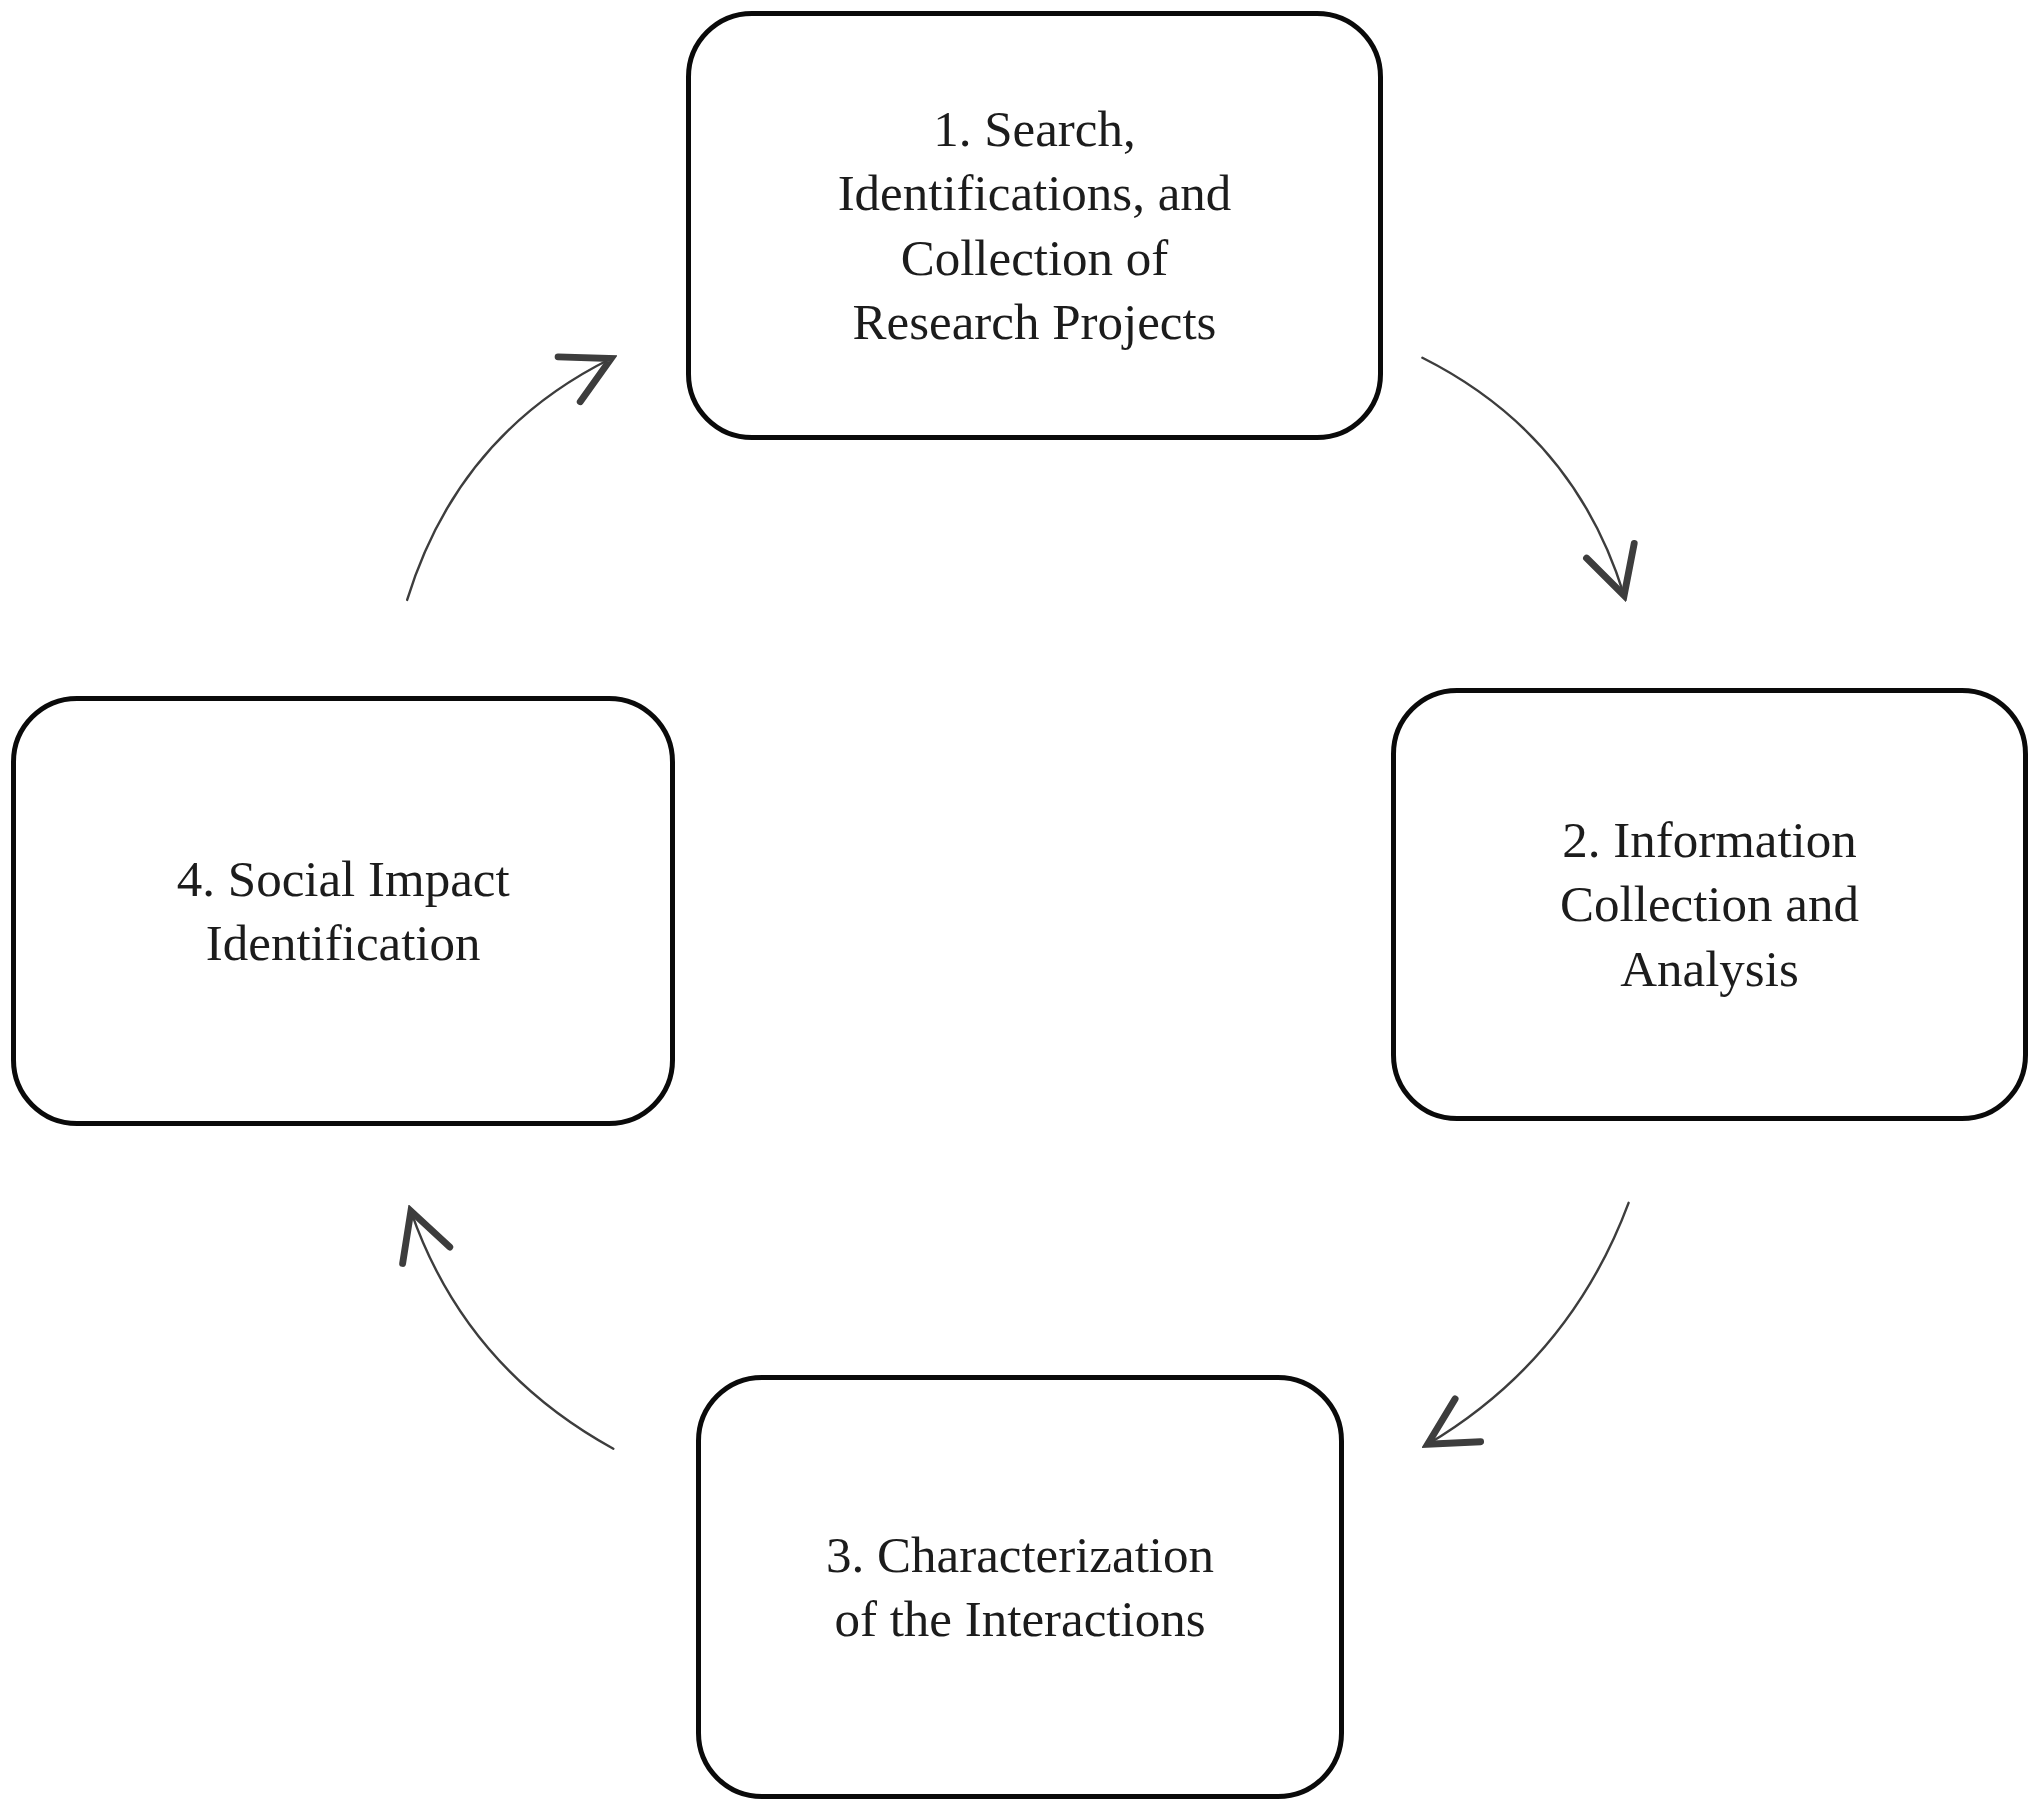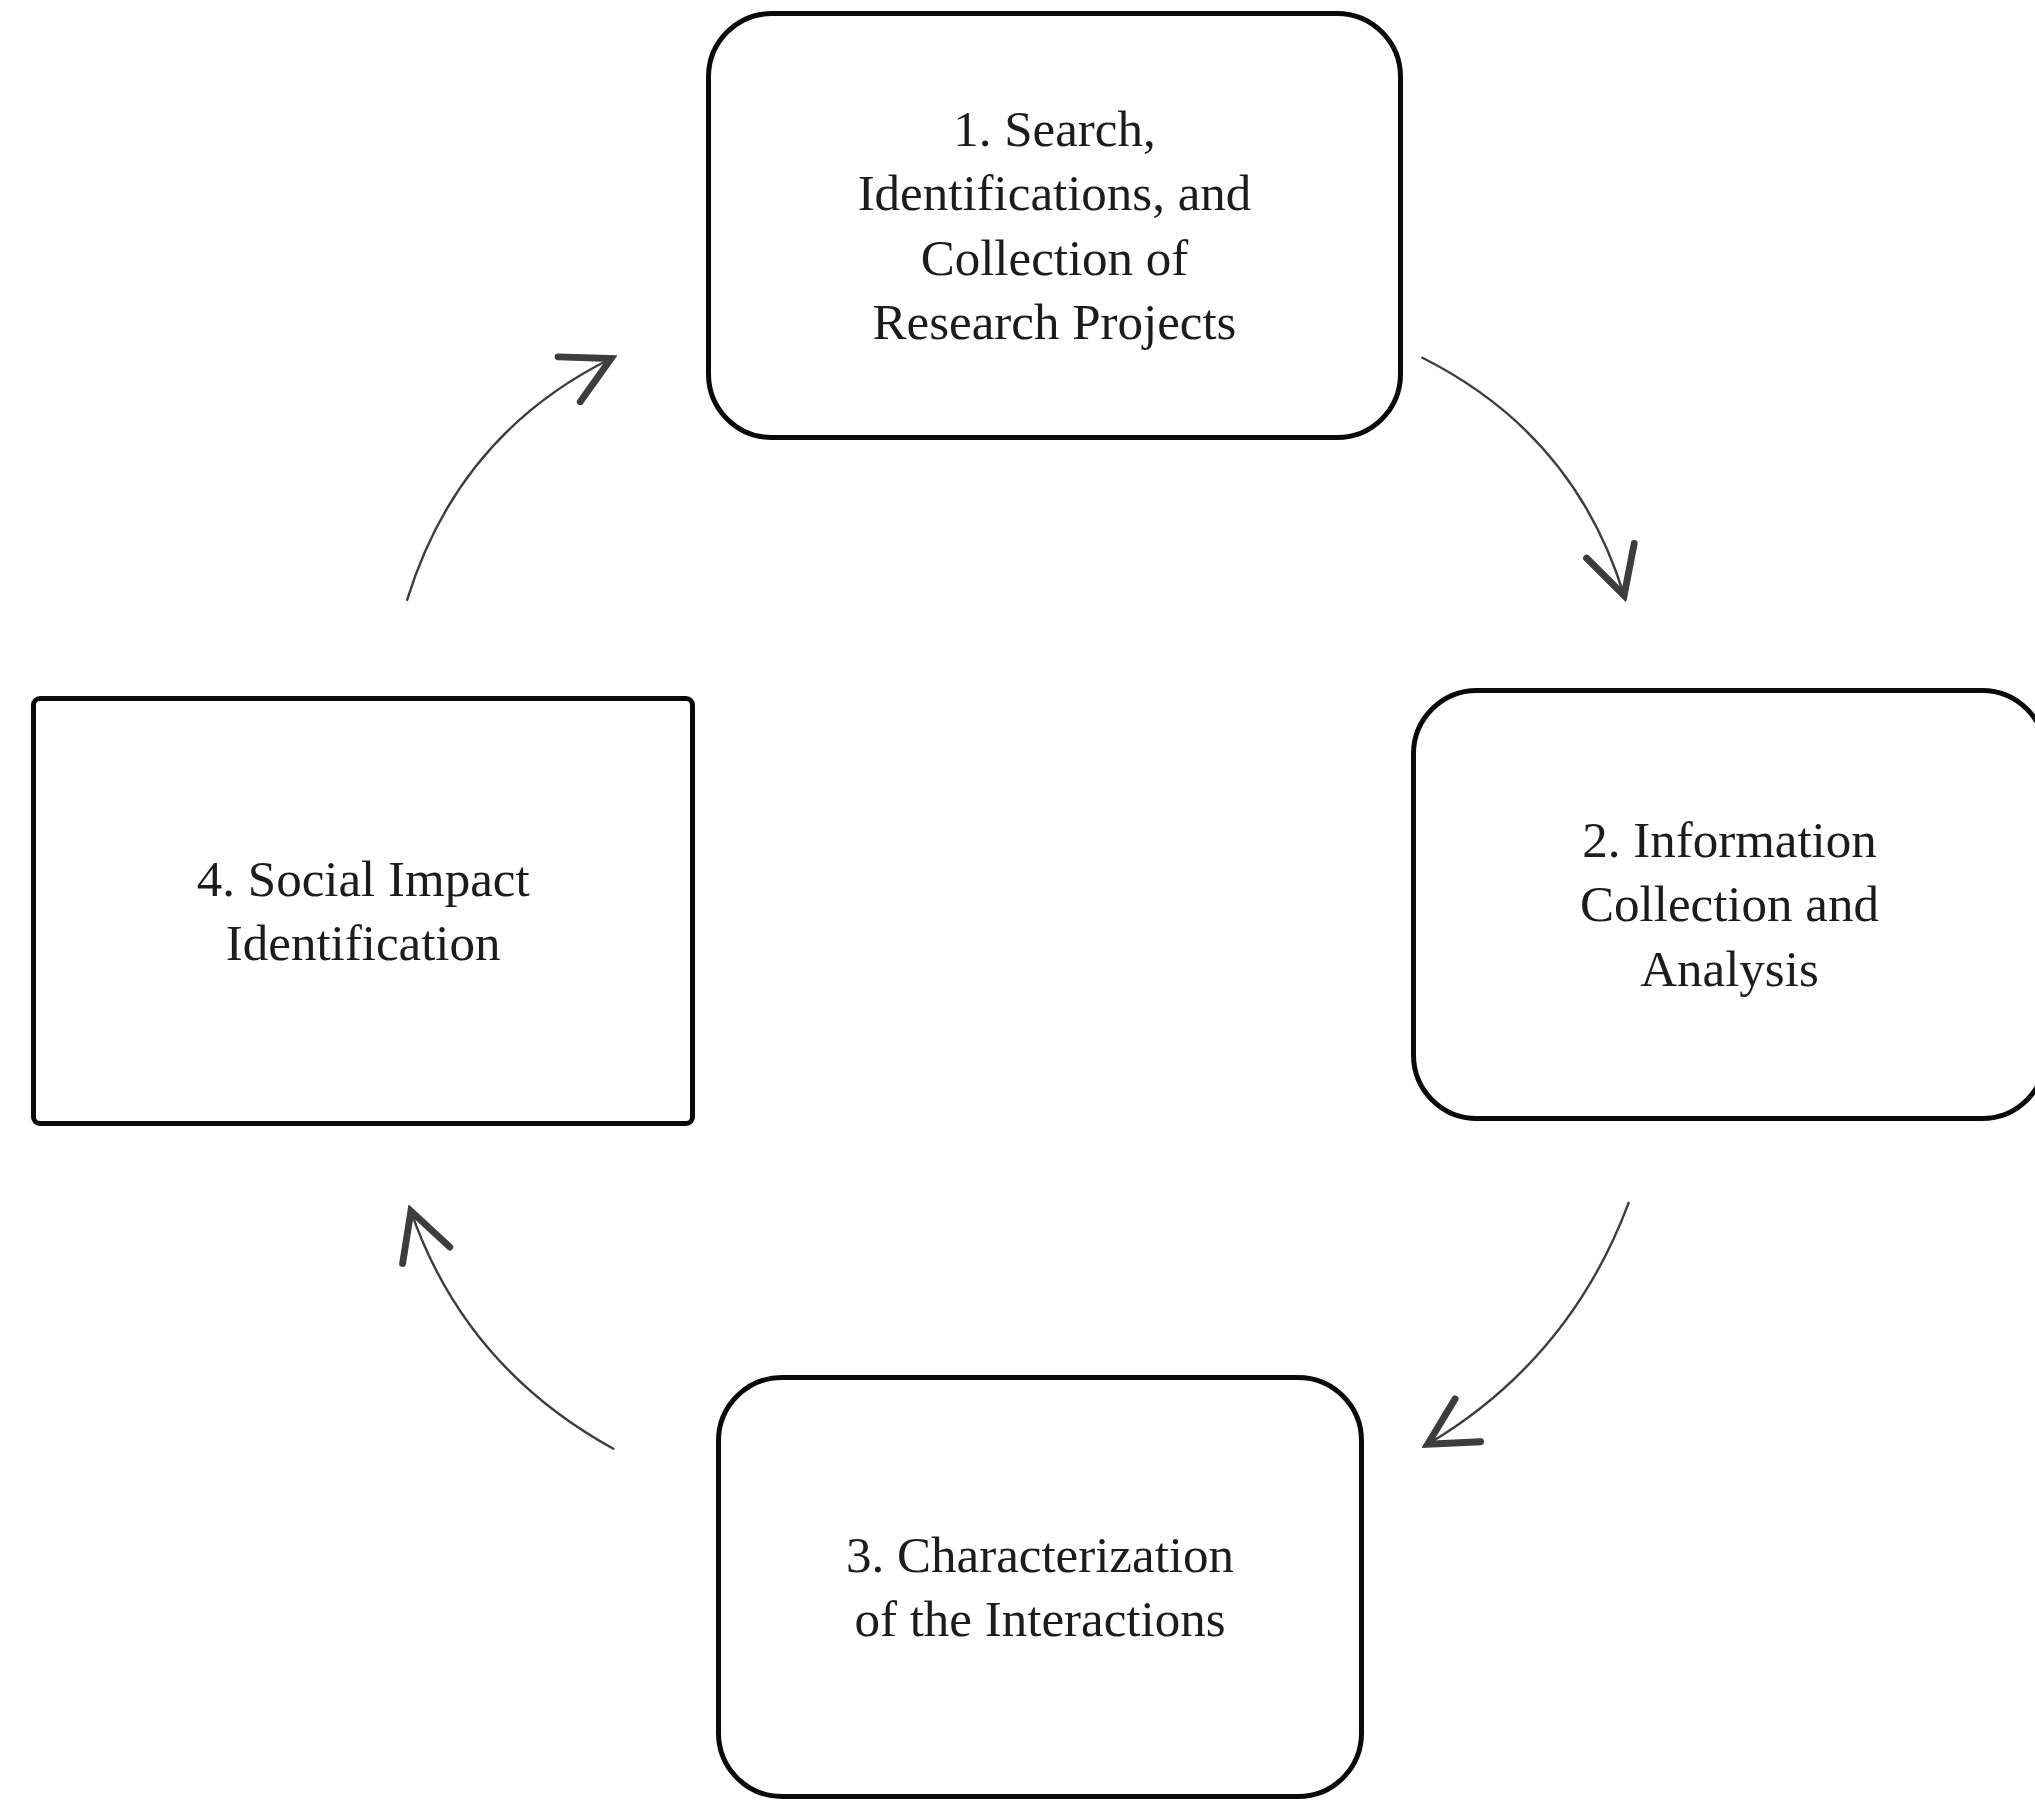--- a/index.html
+++ b/index.html
@@ -18,33 +18,32 @@
   .node {
     position: absolute;
     box-sizing: border-box;
     background: var(--node-fill, #ffffff);
     border: 5.2px solid var(--node-border, #0a0a0a);
     border-radius: 66px;
     display: flex;
     align-items: center;
     justify-content: center;
     text-align: center;
-    margin-left: 20px;
   }
   .node .label {
     white-space: pre-line;
     font-size: 51px;
     line-height: 1.26;
     color: var(--label-text, #1c1c1c);
     padding: 7.5px 13.5px;
   }
   .node-1 { left: 686px;  top: 11.2px;    width: 697px; height: 429px; }
   .node-2 { left: 1391px; top: 688px;   width: 637px; height: 433px; }
   .node-3 { left: 696px;  top: 1375px;  width: 648px; height: 424px; align-items: center; }
-  .node-4 { left: 11.2px;   top: 696px;   width: 664px; height: 430px; border-radius: 9px; }
+  .node-4 { left: 11.2px;   top: 696px;   width: 664px; height: 430px; }
 
   svg.edges {
     position: absolute;
     left: 0; top: 0;
     width: 2035px;
     height: 1811px;
     pointer-events: none;
   }
   .edge {
     fill: none;

